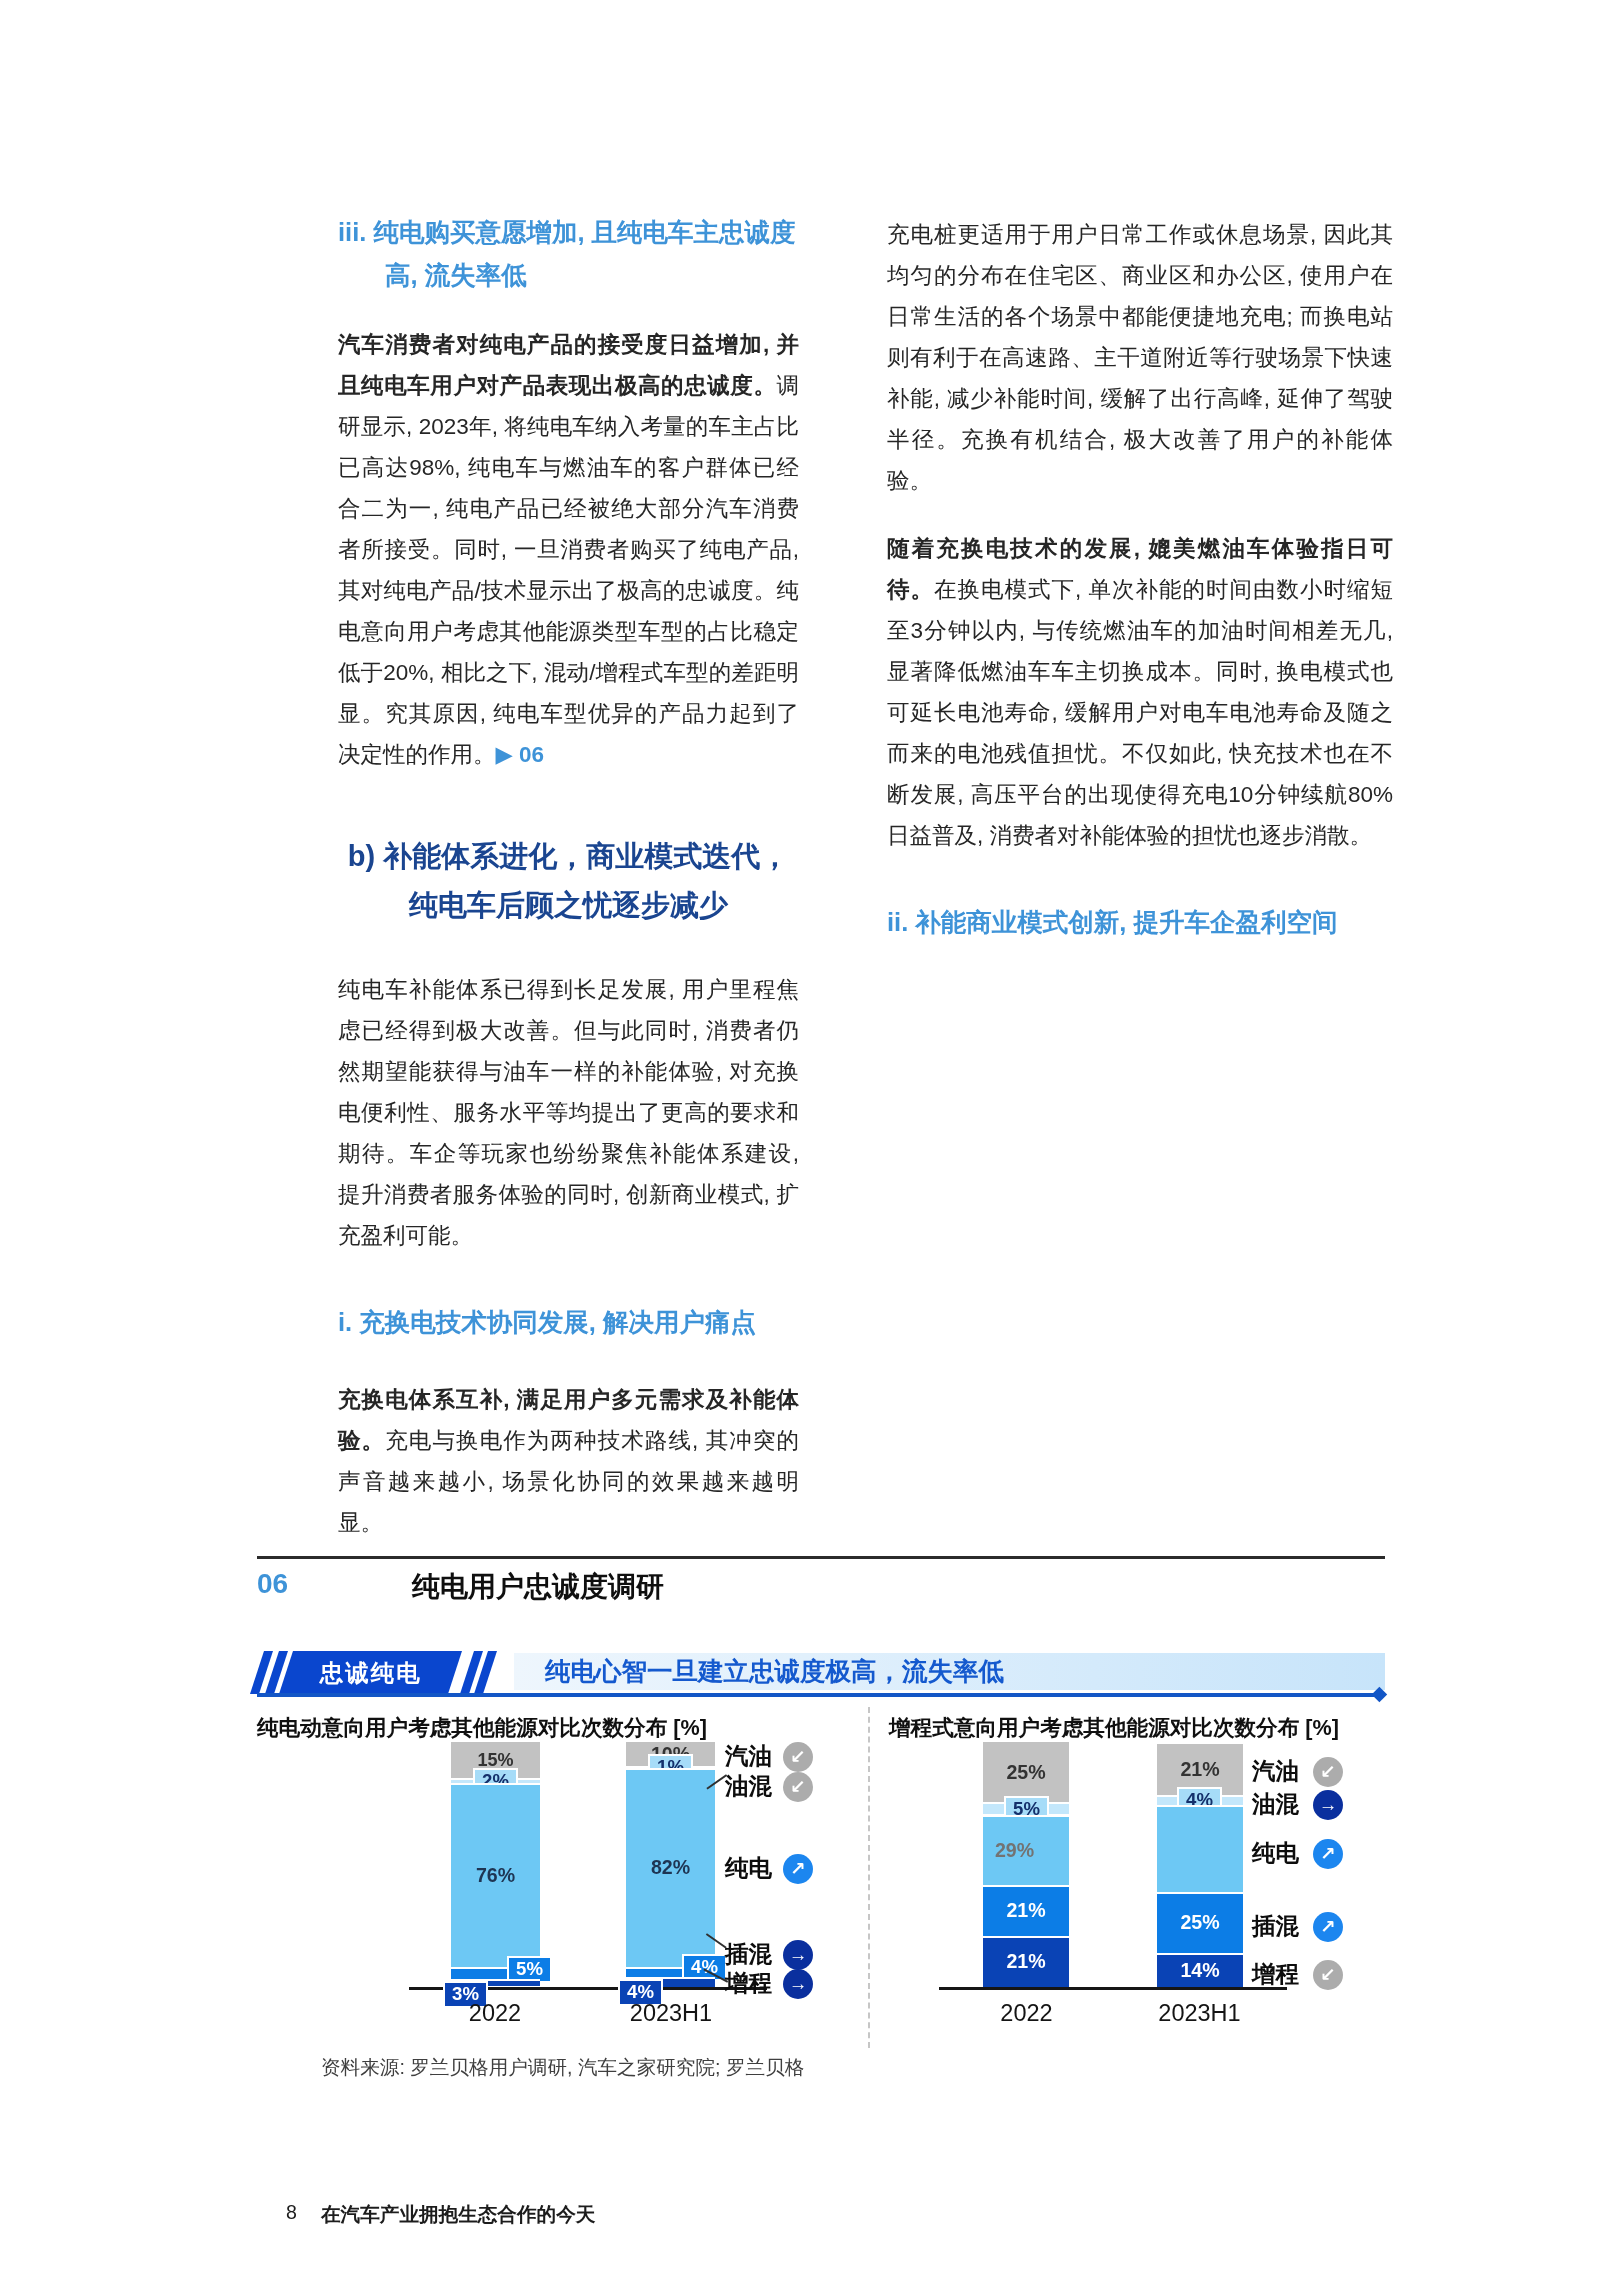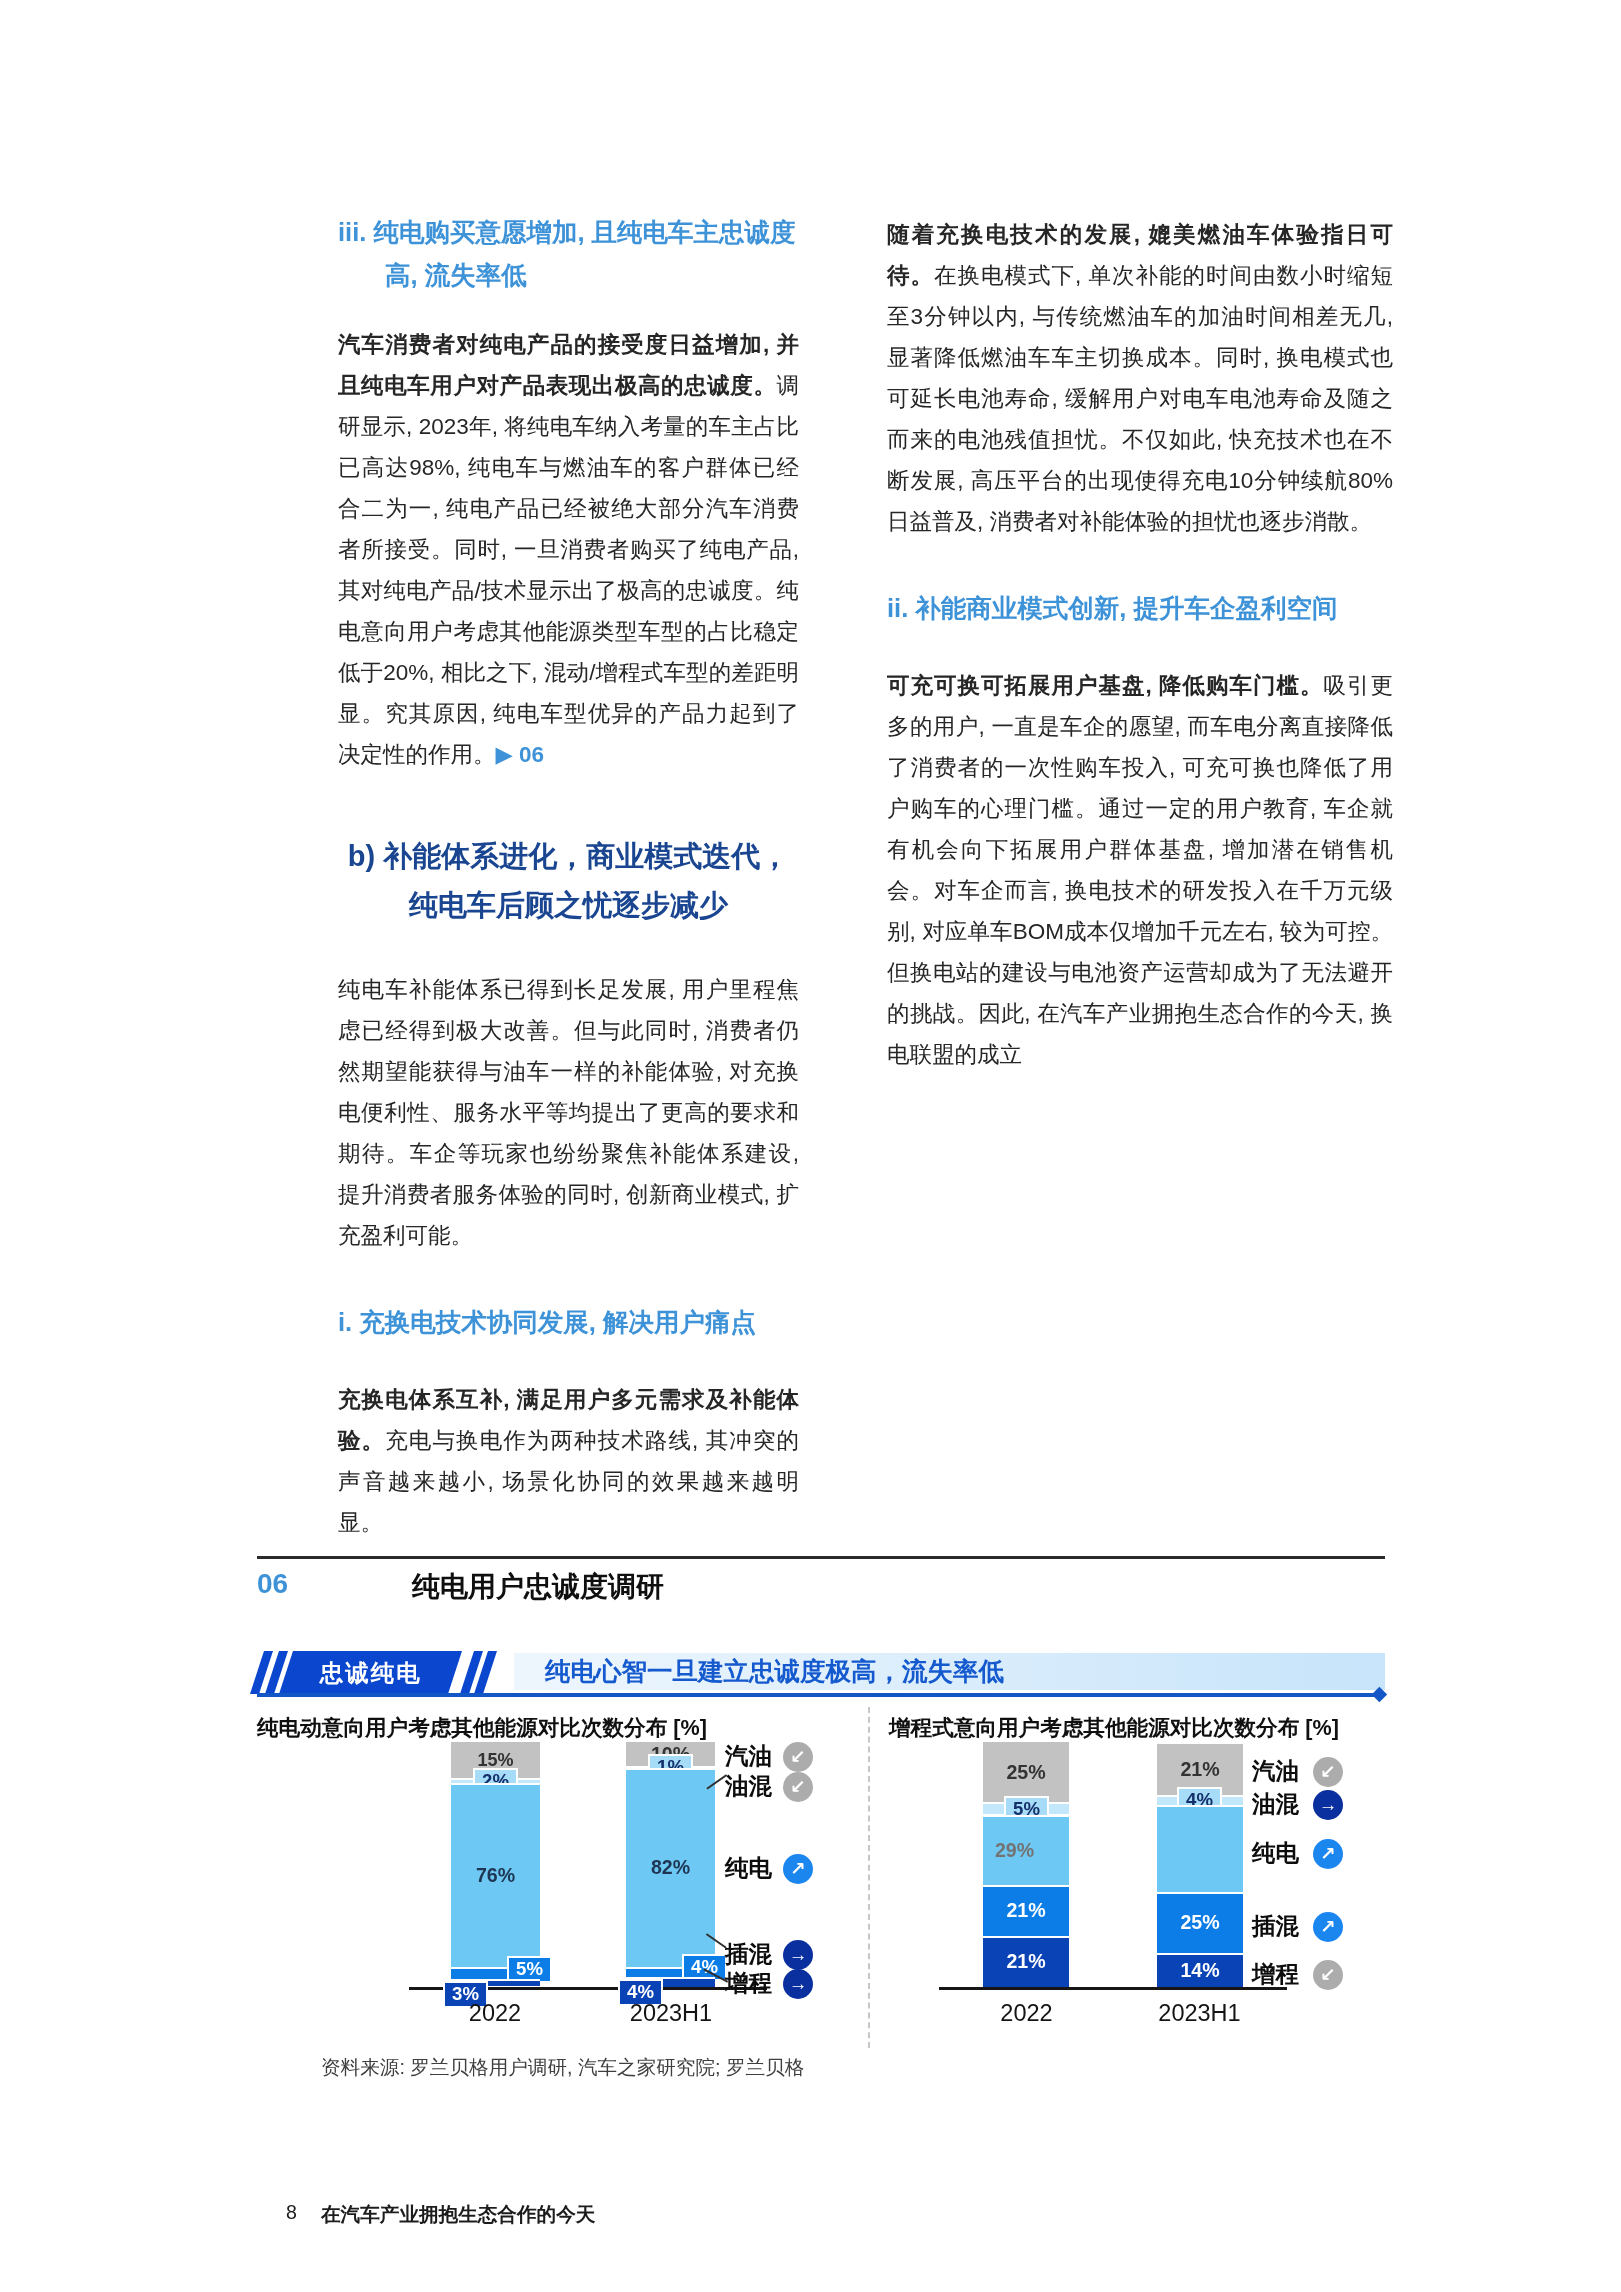--- a/index.html
+++ b/index.html
@@ -74,23 +74,23 @@
   <div class="col col-left">
     <h3 class="blue hang">iii. 纯电购买意愿增加, 且纯电车主忠诚度高, 流失率低</h3>
     <p><span class="b">汽车消费者对纯电产品的接受度日益增加, 并且纯电车用户对产品表现出极高的忠诚度。</span><span>调研显示, 2023年, 将纯电车纳入考量的车主占比已高达98%, 纯电车与燃油车的客户群体已经合二为一, 纯电产品已经被绝大部分汽车消费者所接受。同时, 一旦消费者购买了纯电产品, 其对纯电产品/技术显示出了极高的忠诚度。纯电意向用户考虑其他能源类型车型的占比稳定低于20%, 相比之下, 混动/增程式车型的差距明显。究其原因, 纯电车型优异的产品力起到了决定性的作用。</span><span class="ref">▶ 06</span></p>
     <h2 class="navy">b) 补能体系进化，商业模式迭代，纯电车后顾之忧逐步减少</h2>
     <p>纯电车补能体系已得到长足发展, 用户里程焦虑已经得到极大改善。但与此同时, 消费者仍然期望能获得与油车一样的补能体验, 对充换电便利性、服务水平等均提出了更高的要求和期待。车企等玩家也纷纷聚焦补能体系建设, 提升消费者服务体验的同时, 创新商业模式, 扩充盈利可能。</p>
     <h3 class="blue mt">i. 充换电技术协同发展, 解决用户痛点</h3>
     <p><span class="b">充换电体系互补, 满足用户多元需求及补能体验。</span><span>充电与换电作为两种技术路线, 其冲突的声音越来越小, 场景化协同的效果越来越明显。</span></p>
   </div>
 
   <div class="col col-right">
+    <p>充电桩更适用于用户日常工作或休息场景, 因此其均匀的分布在住宅区、商业区和办公区, 使用户在日常生活的各个场景中都能便捷地充电; 而换电站则有利于在高速路、主干道附近等行驶场景下快速补能, 减少补能时间, 缓解了出行高峰, 延伸了驾驶半径。充换有机结合, 极大改善了用户的补能体验。</p>
     <p><span class="b">随着充换电技术的发展, 媲美燃油车体验指日可待。</span><span>在换电模式下, 单次补能的时间由数小时缩短至3分钟以内, 与传统燃油车的加油时间相差无几, 显著降低燃油车车主切换成本。同时, 换电模式也可延长电池寿命, 缓解用户对电车电池寿命及随之而来的电池残值担忧。不仅如此, 快充技术也在不断发展, 高压平台的出现使得充电10分钟续航80%日益普及, 消费者对补能体验的担忧也逐步消散。</span></p>
     <h3 class="blue mt">ii. 补能商业模式创新, 提升车企盈利空间</h3>
-    <p><span class="b">可充可换可拓展用户基盘, 降低购车门槛。</span><span>吸引更多的用户, 一直是车企的愿望, 而车电分离直接降低了消费者的一次性购车投入, 可充可换也降低了用户购车的心理门槛。通过一定的用户教育, 车企就有机会向下拓展用户群体基盘, 增加潜在销售机会。对车企而言, 换电技术的研发投入在千万元级别, 对应单车BOM成本仅增加千元左右, 较为可控。但换电站的建设与电池资产运营却成为了无法避开的挑战。因此, 在汽车产业拥抱生态合作的今天, 换电联盟的成立</span></p>
   </div>
 
   <div class="abs rule"></div>
   <div class="abs exh-num">06</div>
   <div class="abs exh-title">纯电用户忠诚度调研</div>
 
   <div class="abs band"></div>
   <div class="abs banner-slash" style="left:257px;"></div>
   <div class="abs banner-slash" style="left:272px;"></div>
   <div class="abs badge">

